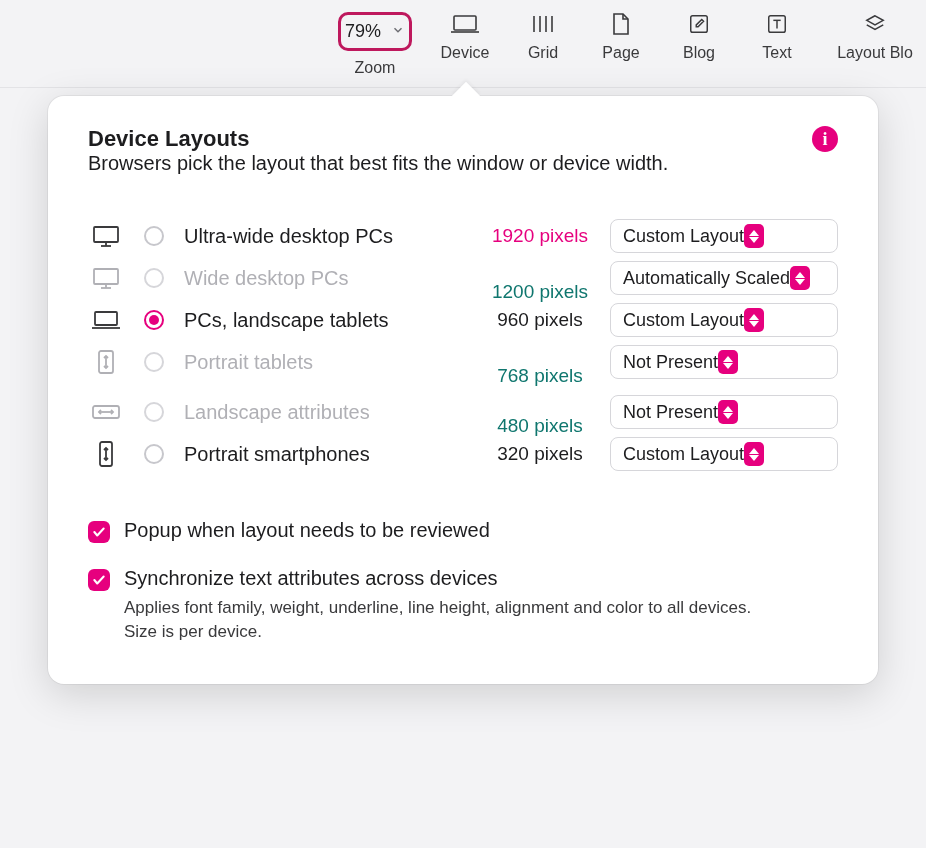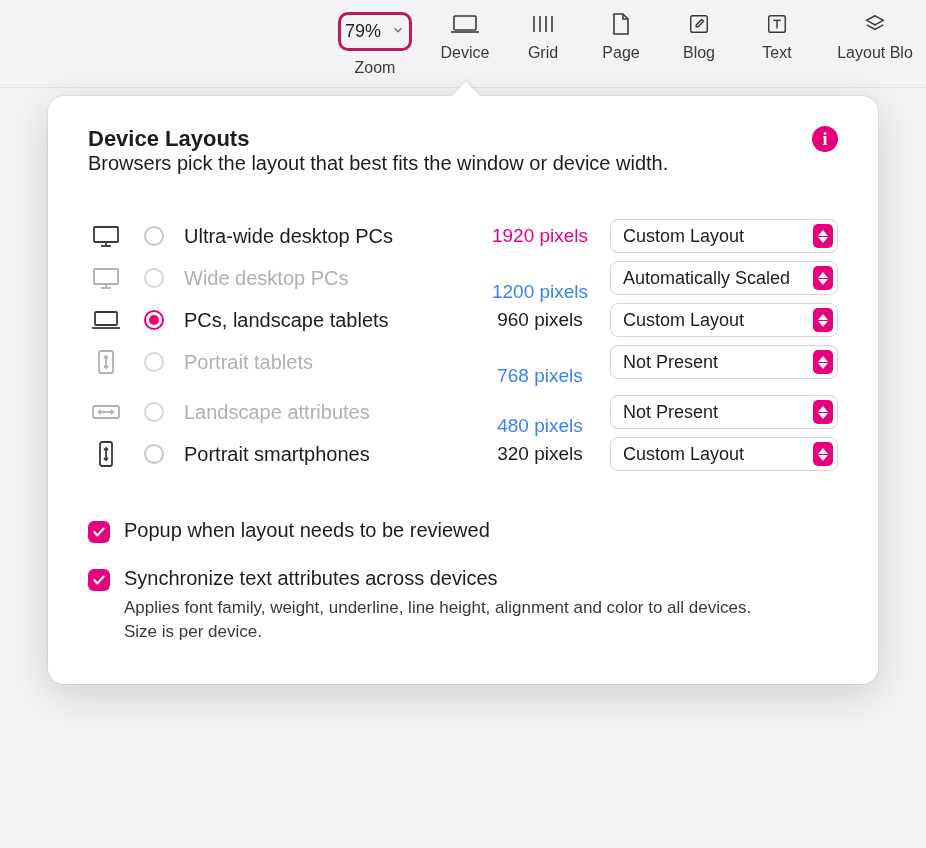--- a/index.html
+++ b/index.html
@@ -130,24 +130,24 @@
   .row.disabled .dev-icon { color:#b0b0b5; }
   .row.disabled .radio { border-color:#d6d6da; }
 
   .row .px {
     text-align:center;
     font-size:19px;
     color:#1d1d1f;
     padding-right:8px;
   }
   .row .px.accent { color:#e6007e; }
-  .row.disabled .px { color:#3b82f6;margin-top:28px; }
+  .row.disabled .px { color:#0f766e;margin-top:28px; }
 
   .select {
-    display:flex; align-items:center; justify-content:space-between;
+    display:flex; align-items:center; justify-content:flex-start;
     border:1px solid #d6d6da; border-radius:8px;
     padding:4px 4px 4px 12px;
     font-size:18px;
     color:#1d1d1f;
     background:#fff;
     cursor:pointer;
     height:34px;
   }
   .select .stepper {
     width:20px; height:24px;

